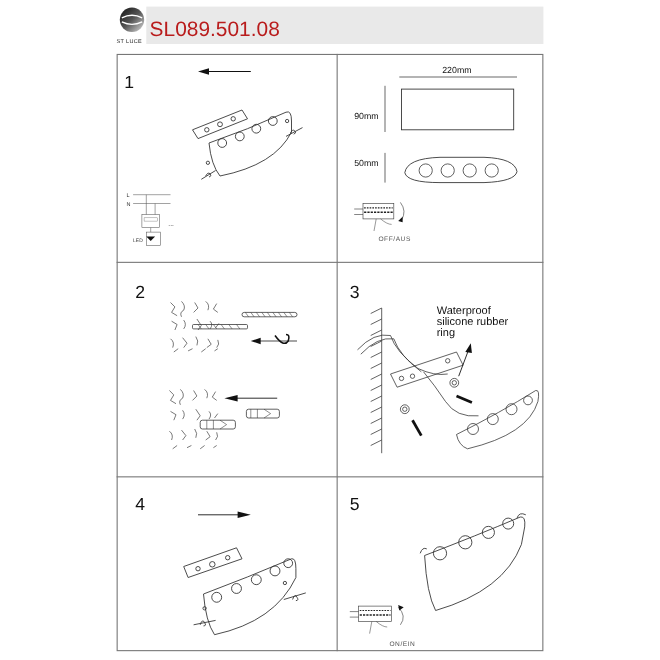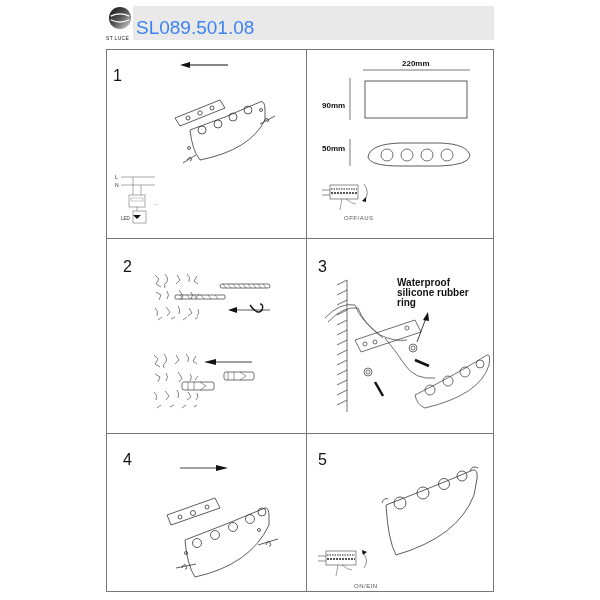--- a/index.html
+++ b/index.html
@@ -1,25 +1,25 @@
 <!DOCTYPE html>
 <html><head>
 <meta charset="utf-8">
 <style>
   html,body{margin:0;padding:0;background:#fff;}
   body{width:600px;height:600px;position:relative;overflow:hidden;font-family:"Liberation Sans",sans-serif;color:#111;}
   .logo{position:absolute;left:108px;top:6px;width:26px;height:34px;}
   .logo-text{position:absolute;left:106px;top:35px;font-size:5px;letter-spacing:0.3px;color:#222;white-space:nowrap;}
   .title-bar{position:absolute;left:133px;top:6px;width:361px;height:34px;background:#e9e9e9;}
-  .title{position:absolute;left:136px;top:18px;font-size:19px;color:#3b82f6;line-height:20px;white-space:nowrap;}
+  .title{position:absolute;left:136px;top:18px;font-size:19px;color:#b91c1c;line-height:20px;white-space:nowrap;}
   .grid{position:absolute;left:106px;top:49px;width:388px;height:543px;border:1px solid #777;box-sizing:border-box;}
   .vline{position:absolute;left:306px;top:49px;width:1px;height:543px;background:#777;}
   .hline{position:absolute;left:106px;width:388px;height:1px;background:#777;}
   .step-num{position:absolute;font-size:16px;color:#111;}
-  .lbl{position:absolute;font-size:8px;font-weight:bold;color:#111;white-space:nowrap;}
+  .lbl{position:absolute;font-size:8px;font-weight:normal;color:#111;white-space:nowrap;}
   .lbl-sm{position:absolute;font-size:6px;color:#555;white-space:nowrap;letter-spacing:0.5px;}
   svg.drw{position:absolute;overflow:visible;}
   .stroke{fill:none;stroke:#333;stroke-width:0.8;}
 </style>
 </head>
 <body>
 
 <svg class="logo" viewBox="0 0 26 26" style="position:absolute;left:108px;top:6px;width:24px;height:24px;">
   <defs>
     <linearGradient id="lg1" x1="0" y1="0" x2="1" y2="1">

